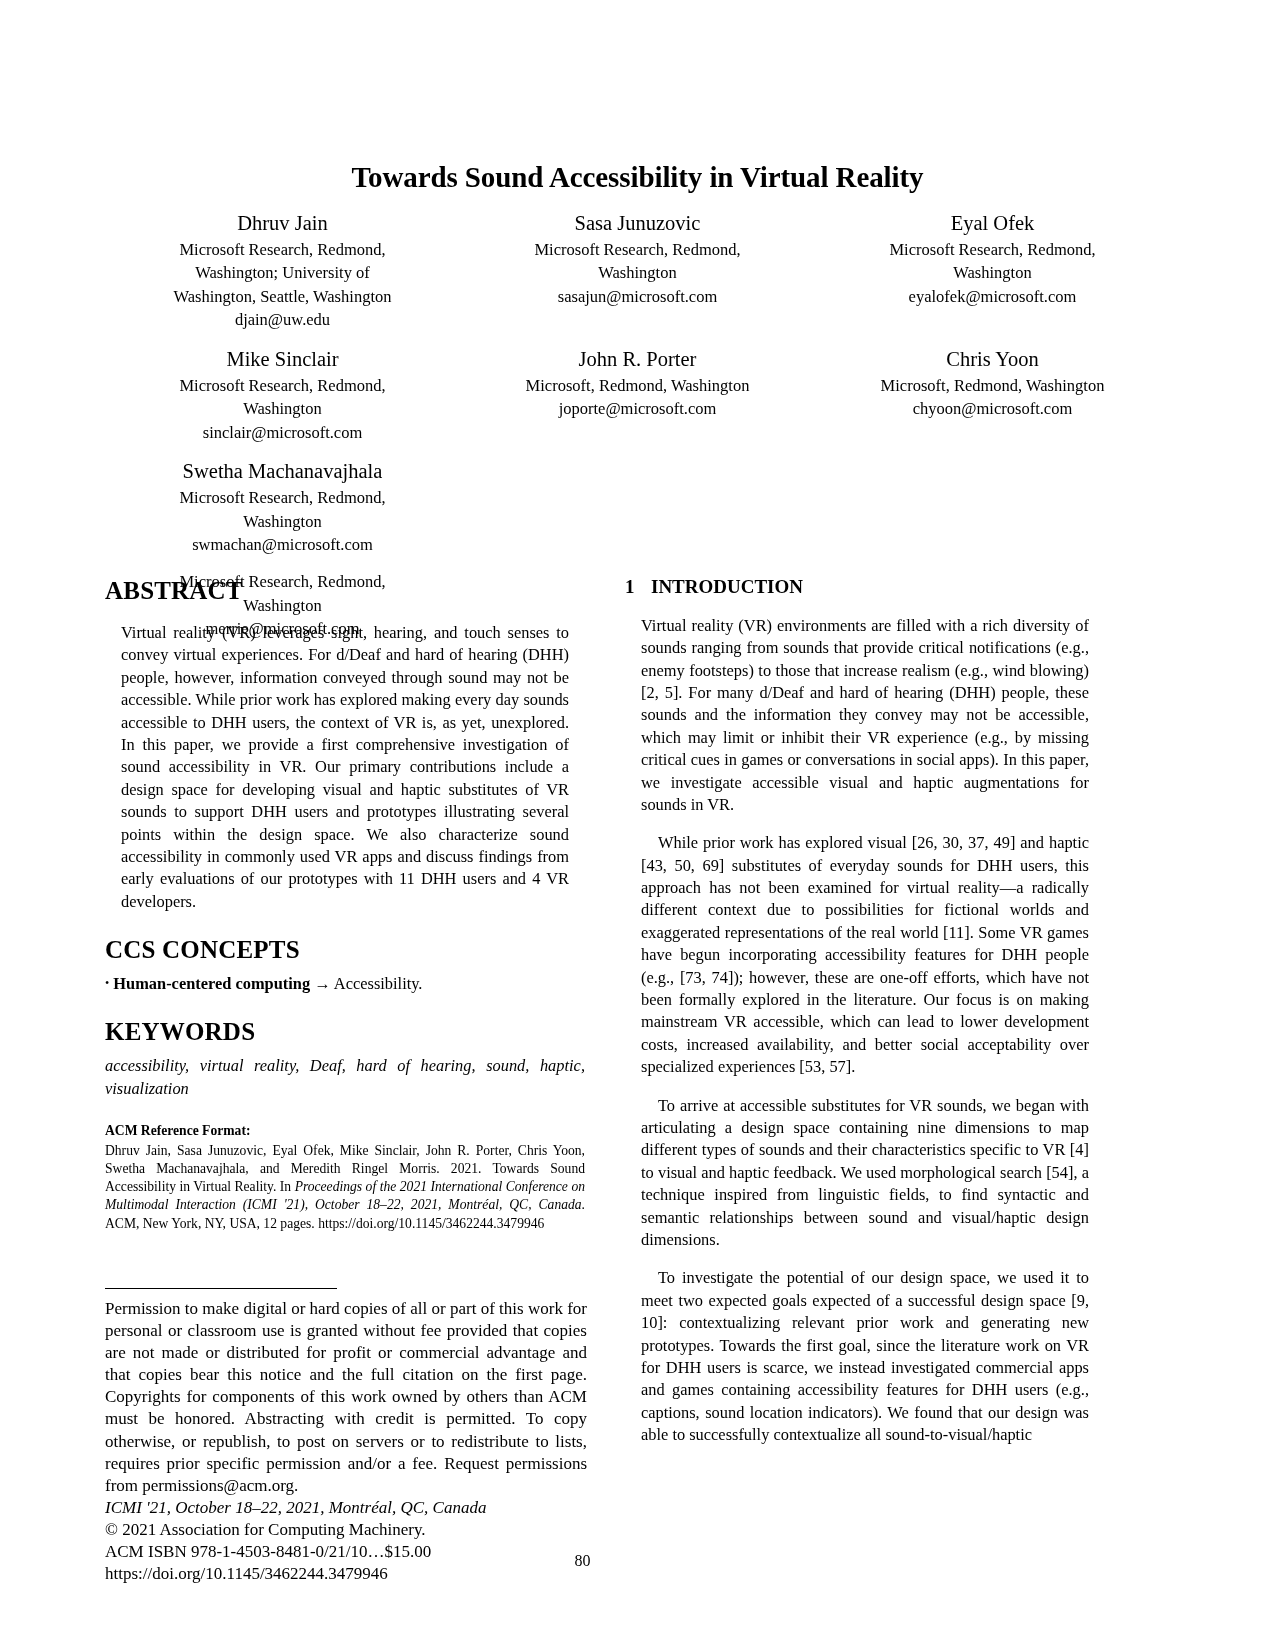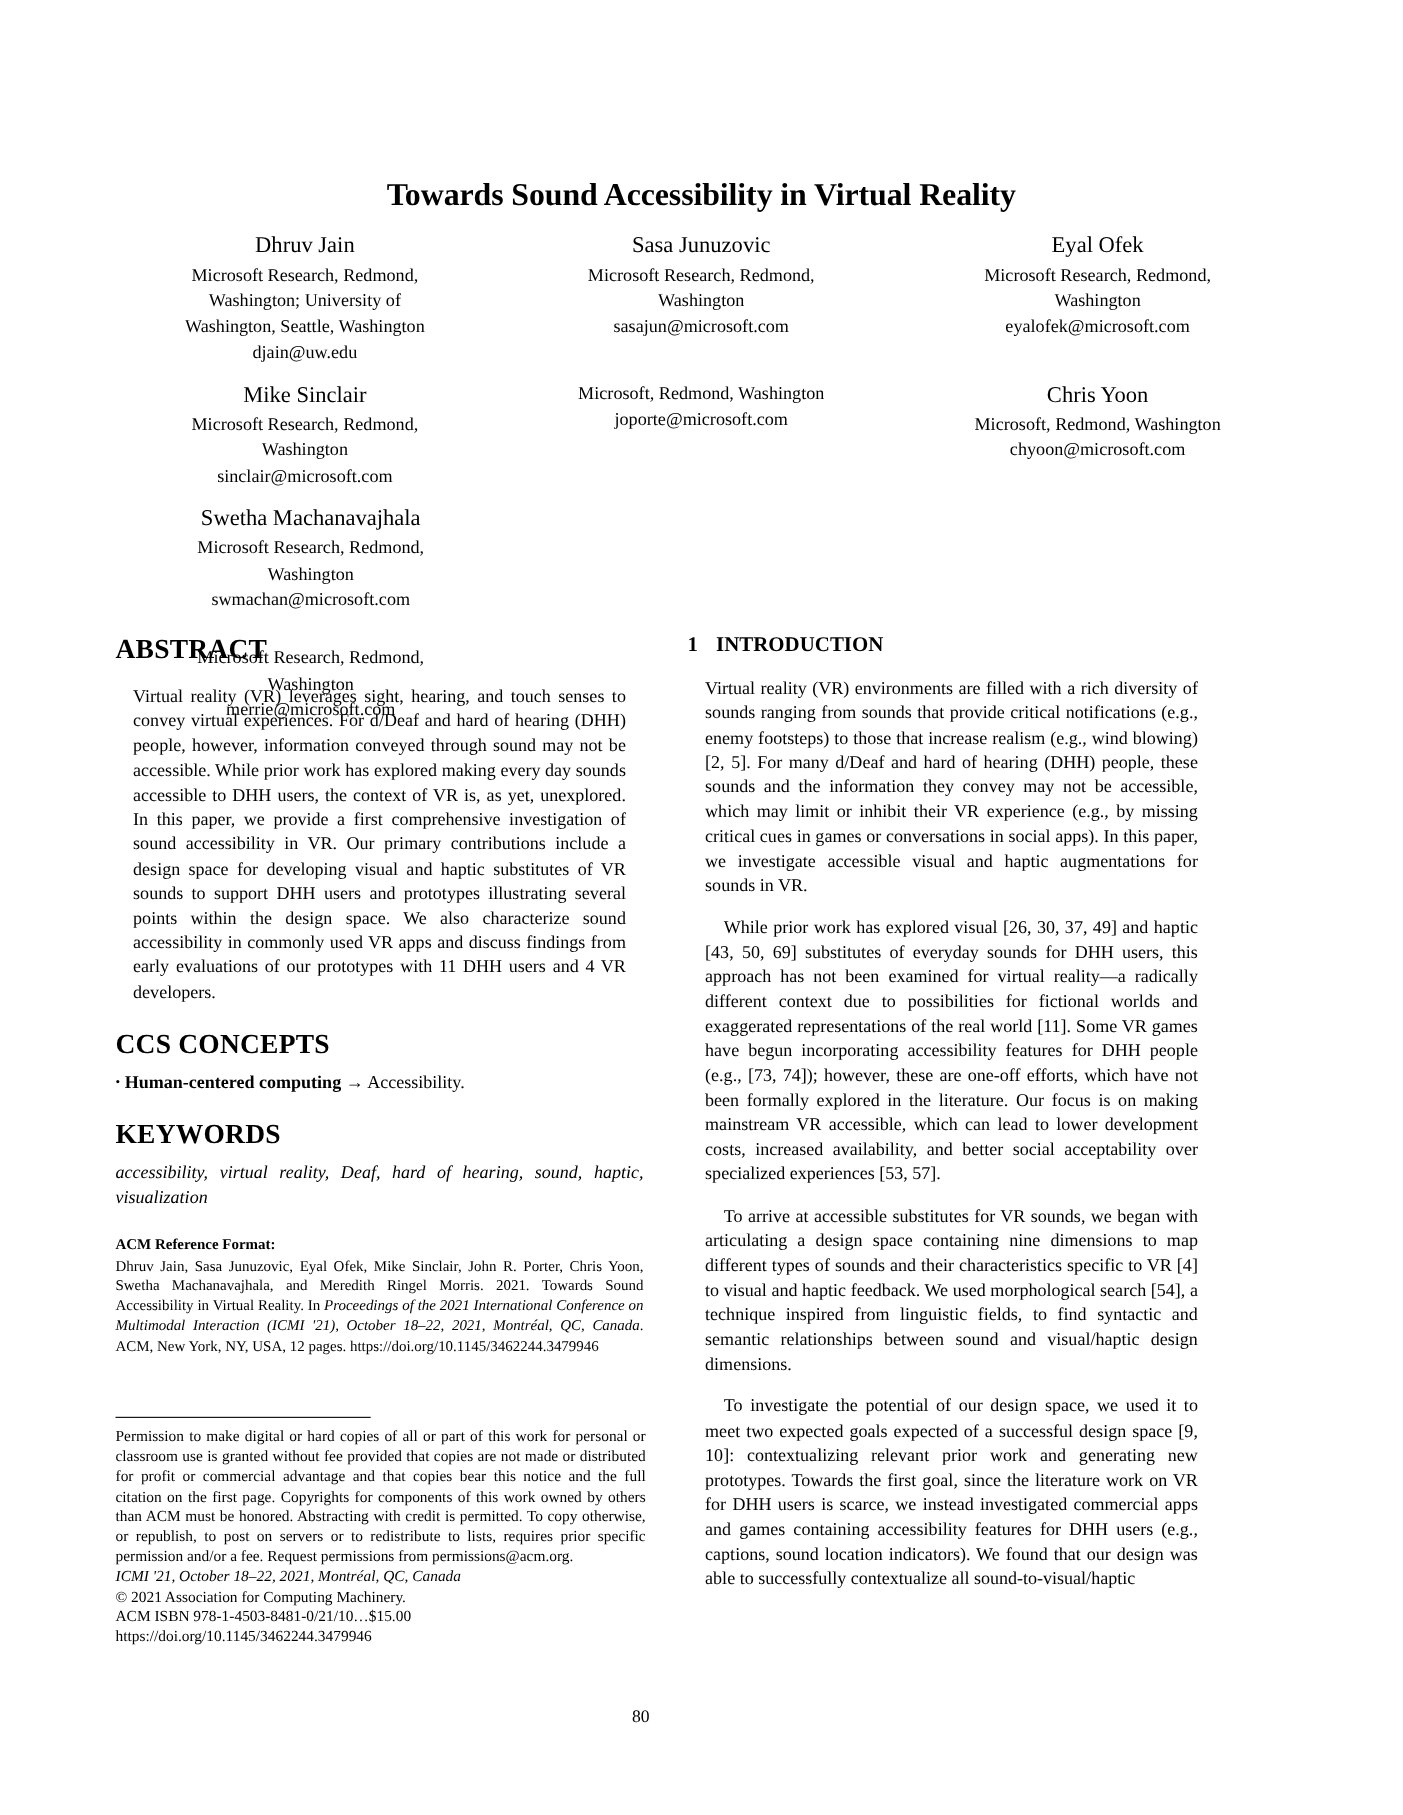--- a/index.html
+++ b/index.html
@@ -41,21 +41,20 @@
   .authors {
     position: absolute;
     left: 105px;
     top: 210px;
     width: 1065px;
   }
   .author-row {
     display: flex;
     justify-content: center;
     width: 100%;
-    gap: 16px;
   }
   .author-row.row3 {
     justify-content: center;
     flex-direction: column;
   }
   .author {
     width: 355px;
     text-align: center;
     padding: 0 6px;
     box-sizing: border-box;
@@ -150,21 +149,21 @@
     top: 1288px;
     width: 232px;
     height: 1px;
     background: #000;
   }
   .permission {
     position: absolute;
     left: 105px;
     top: 1298px;
     width: 482px;
-    font-size: 14px;
+    font-size: 17px;
     line-height: 1.30;
     text-align: justify;
   }
   .permission p { margin: 0; }
   .permission .tight { text-align: left; }
   .permission i { font-style: italic; }
 
   
   .pagenum {
     position: absolute;
@@ -206,20 +205,21 @@
     </div>
 
     <div class="author-row">
       <div class="author">
         <div class="aname">Mike Sinclair</div>
         <div class="aline">Microsoft Research, Redmond,</div>
         <div class="aline">Washington</div>
         <div class="aline">sinclair@microsoft.com</div>
       </div>
       <div class="author">
+        <div class="aname">John R. Porter</div>
         <div class="aline">Microsoft, Redmond, Washington</div>
         <div class="aline">joporte@microsoft.com</div>
       </div>
       <div class="author">
         <div class="aname">Chris Yoon</div>
         <div class="aline">Microsoft, Redmond, Washington</div>
         <div class="aline">chyoon@microsoft.com</div>
       </div>
     </div>
 

